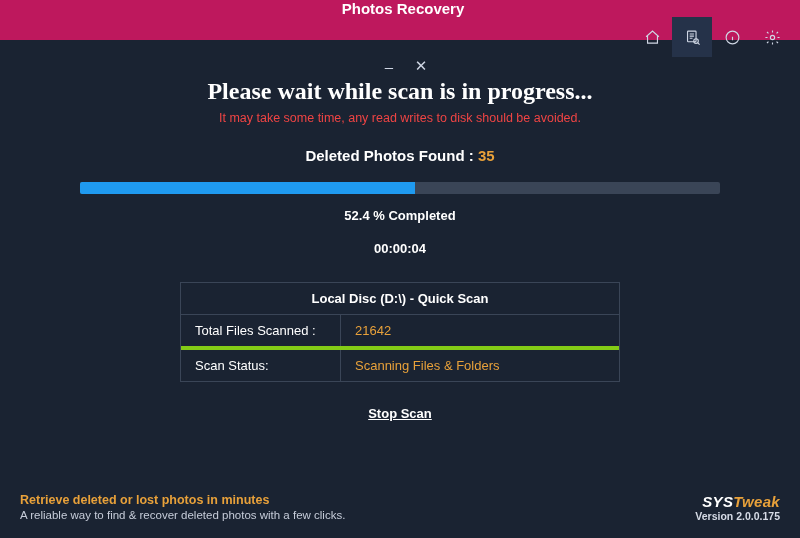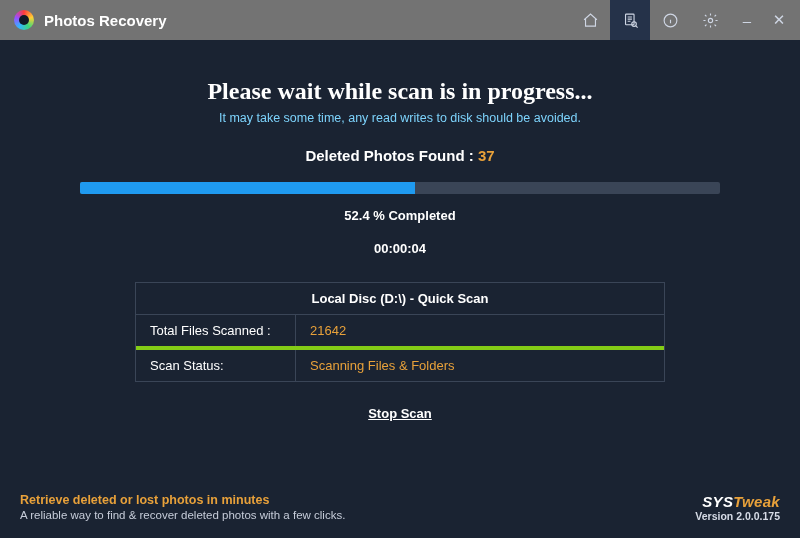--- a/index.html
+++ b/index.html
@@ -1,37 +1,37 @@
 <!DOCTYPE html>
 <html><head>
 <meta charset="utf-8">
 <style>
   * { box-sizing: border-box; margin: 0; padding: 0; }
   html, body { width: 800px; height: 538px; overflow: hidden; font-family: "Segoe UI", Arial, sans-serif; }
   body { background: #1a2332; color: #fff; display: flex; flex-direction: column; }
-  .titlebar { height: 40px; background: #737373; display: flex; align-items: center; padding: 0 8px 0 14px; }
+  .titlebar { height: 40px; background: #be185d; display: flex; align-items: center; padding: 0 8px 0 14px; flex-direction: column; }
   .app-logo { width: 20px; height: 20px; border-radius: 50%; background: conic-gradient(#ff3a3a, #ffcf33, #3dd97a, #33b5ff, #9a4dff, #ff3a3a); position: relative; margin-right: 10px; }
   .app-logo::after { content:""; position:absolute; inset:5px; border-radius:50%; background:#121a28; }
   .app-title { font-size: 15px; font-weight: 600; }
   .tb-icons { display: flex; margin-left: auto; height: 100%; }
   .tb-btn { width: 40px; height: 40px; display: flex; align-items: center; justify-content: center; color: #cfd6e4; }
   .tb-btn.active { background: #253249; }
   .tb-btn svg { width: 17px; height: 17px; stroke: currentColor; fill: none; stroke-width: 1.6; }
   .win-controls { display:flex; align-items:center; gap: 14px; margin-left: 8px; padding-right: 4px;}
   .win-btn { color:#cfd6e4; font-size: 15px; width: 18px; text-align: center; }
   .content { flex: 1; display: flex; flex-direction: column; align-items: center; padding-top: 38px; }
   .headline { font-size: 24px; font-weight: 700; font-family: Liberation Serif, serif; }
-  .subline { font-size: 12.5px; color: #7dd3fc; margin-top: 6px; }
+  .subline { font-size: 12.5px; color: #ef4444; margin-top: 6px; }
   .found-row { margin-top: 22px; font-size: 15px; font-weight: 600; }
   .found-row .count { color: #e8a13a; }
   .progress-track { width: 640px; height: 12px; background: #3a4557; border-radius: 2px; margin-top: 18px; overflow: hidden; }
   .progress-fill { height: 100%; background: #1f9af0; width: 0%; }
   .pct { font-size: 13px; font-weight: 600; margin-top: 14px; }
   .elapsed { font-size: 13px; font-weight: 700; margin-top: 18px; }
-  .details { width: 530px; border: 1px solid #3a4557; margin-top: 26px; font-size: 13px; }
+  .details { width: 440px; border: 1px solid #3a4557; margin-top: 26px; font-size: 13px; }
   .details-head { text-align: center; font-weight: 600; padding: 8px 0; border-bottom: 1px solid #3a4557; }
   .details-row { display: flex; }
   .details-row + .details-row { border-top: 4px solid #84cc16; }
   .cell-label { width: 160px; padding: 8px 14px; border-right: 1px solid #3a4557; }
   .cell-value { flex: 1; padding: 8px 14px; color: #e8a13a; font-weight: 400; }
   .stop-link { margin-top: 24px; font-size: 13px; font-weight: 600; text-decoration: underline; cursor: pointer; }
   .footer { height: 54px; display: flex; align-items: center; justify-content: space-between; padding: 0 20px 8px 20px; }
   .footer-left .tagline { color: #e8a13a; font-size: 12.5px; font-weight: 600; }
   .footer-left .tagdesc { color: #c6ccd9; font-size: 11.5px; margin-top: 2px; }
   .footer-right { text-align: right; }
@@ -76,21 +76,21 @@
     <div class="win-btn">–</div>
     <div class="win-btn">✕</div>
   </div>
 </div>
 
 <div class="content">
   <div class="headline">Please wait while scan is in progress...</div>
   <div class="subline">It may take some time, any read writes to disk should be avoided.</div>
 
   <div class="found-row">
-    <span>Deleted Photos Found : </span><span class="count">37</span>
+    <span>Deleted Photos Found : </span><span class="count">35</span>
   </div>
 
   <div class="progress-track">
     <div class="progress-fill" style="width:52.4%"></div>
   </div>
 
   <div class="pct">52.4 % Completed</div>
   <div class="elapsed">00:00:04</div>
 
   <div class="details">

